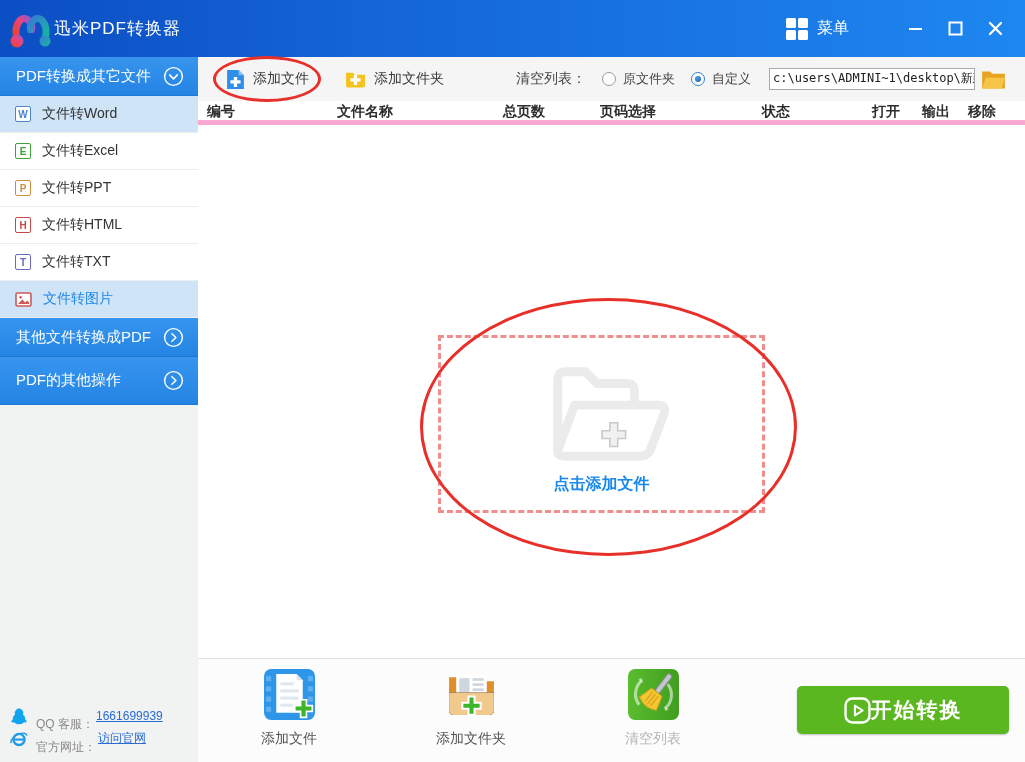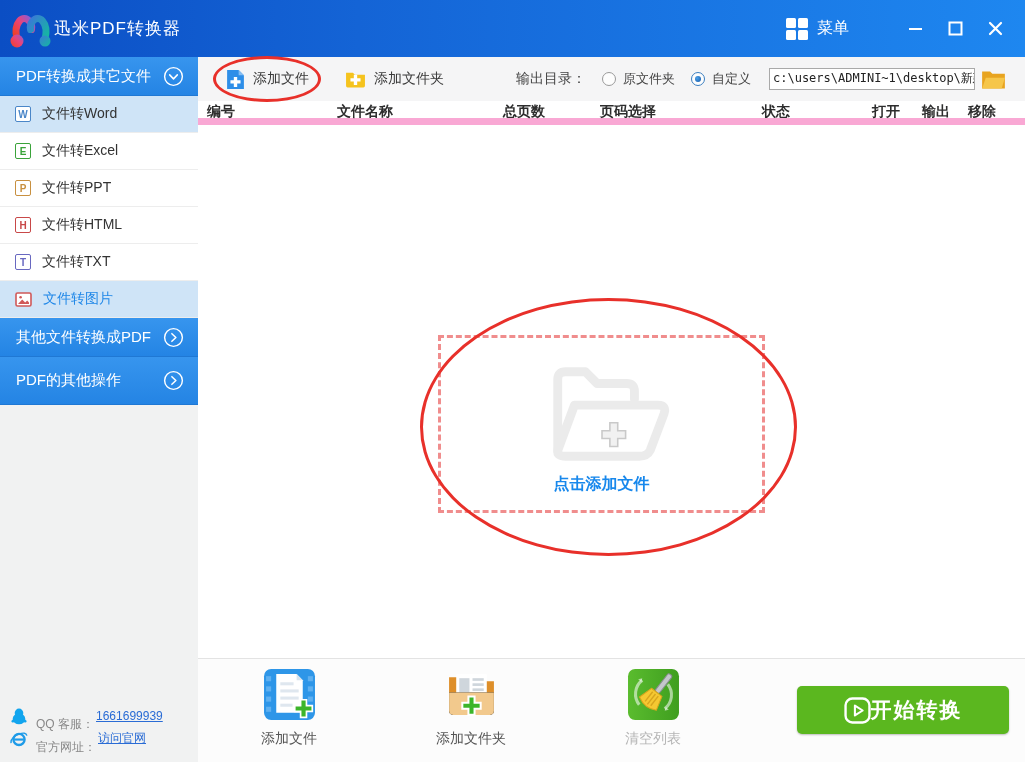--- a/index.html
+++ b/index.html
@@ -53,21 +53,21 @@
   .out-label { font-size:14px; color:#444; }
   .radio { width:14px; height:14px; border-radius:50%; border:1px solid #9a9a9a; background:#fdfdfd; margin:0 7px 0 16px; position:relative; }
   .radio.checked { border-color:#3a7ec0; }
   .radio.checked::after { content:""; position:absolute; left:3px; top:3px; width:6px; height:6px; border-radius:50%;
     background:radial-gradient(circle at 35% 35%, #4aa0e8, #1458a8); }
   .radio-label { font-size:13px; color:#444; }
   .out-input { margin-left:18px; width:206px; height:22px; border:1px solid #a9a9a9; background:#fff;
     font-family:"DejaVu Sans Mono", monospace; font-size:12px; color:#222; padding:1px 3px; overflow:hidden; white-space:nowrap; }
   .browse-btn { margin-left:6px; width:25px; height:21px; }
 
-  .table-header { position:relative; height:24px; border-bottom:7px solid #f9a8d4; background:#fff; }
+  .table-header { position:relative; height:24px; border-bottom:5px solid #f9a8d4; background:#fff; }
   .th { position:absolute; top:2px; font-size:14px; font-weight:600; color:#2d2d2d; white-space:nowrap; }
 
   .content { position:absolute; top:68px; left:0; width:827px; height:533px; background:#fff; }
 
   .dropzone { position:absolute; left:240px; top:210px; width:327px; height:178px;
     border:3px dashed #f08d8d; display:flex; flex-direction:column; align-items:center; cursor:pointer; }
   .dz-folder { margin-top:16px; width:150px; height:118px; }
   .dz-hint { font-size:16px; font-weight:bold; color:#1888ec; margin-top:2px;font-family:Liberation Serif, serif; }
 
   .annot { position:absolute; border:3px solid #e8302a; border-radius:50%; pointer-events:none; z-index:50; }
@@ -230,21 +230,21 @@
       </div>
       <div class="tool-btn tb-addfolder">
         <svg width="21" height="18" viewBox="0 0 20 17">
           <path d="M1 2.5 h6.5 l2 2 H19 v10.5 q0 1.5 -1.5 1.5 h-15 Q1 16.5 1 15 Z" fill="#f5c31e"></path>
           <path d="M8.4 6 h3.2 v3.2 h3.2 v3.2 h-3.2 v3.2 H8.4 v-3.2 H5.2 V9.2 h3.2 Z" fill="#fff" transform="translate(0,-1.5)"></path>
         </svg>
         <span>添加文件夹</span>
       </div>
 
       <div class="out-group">
-        <span class="out-label">输出目录：</span>
+        <span class="out-label">清空列表：</span>
         <span class="radio"></span>
         <span class="radio-label">原文件夹</span>
         <span class="radio checked"></span>
         <span class="radio-label">自定义</span>
         <div class="out-input">c:\users\ADMINI~1\desktop\新建文</div>
         <svg class="browse-btn" viewBox="0 0 22 18">
           <path d="M1 2 h7 l2 2 h11 v13 H1 Z" fill="#e8a420"></path>
           <path d="M1 17 L4.2 7.5 H21 l-2.8 9.5 Z" fill="#f6c64a"></path>
         </svg>
       </div>

